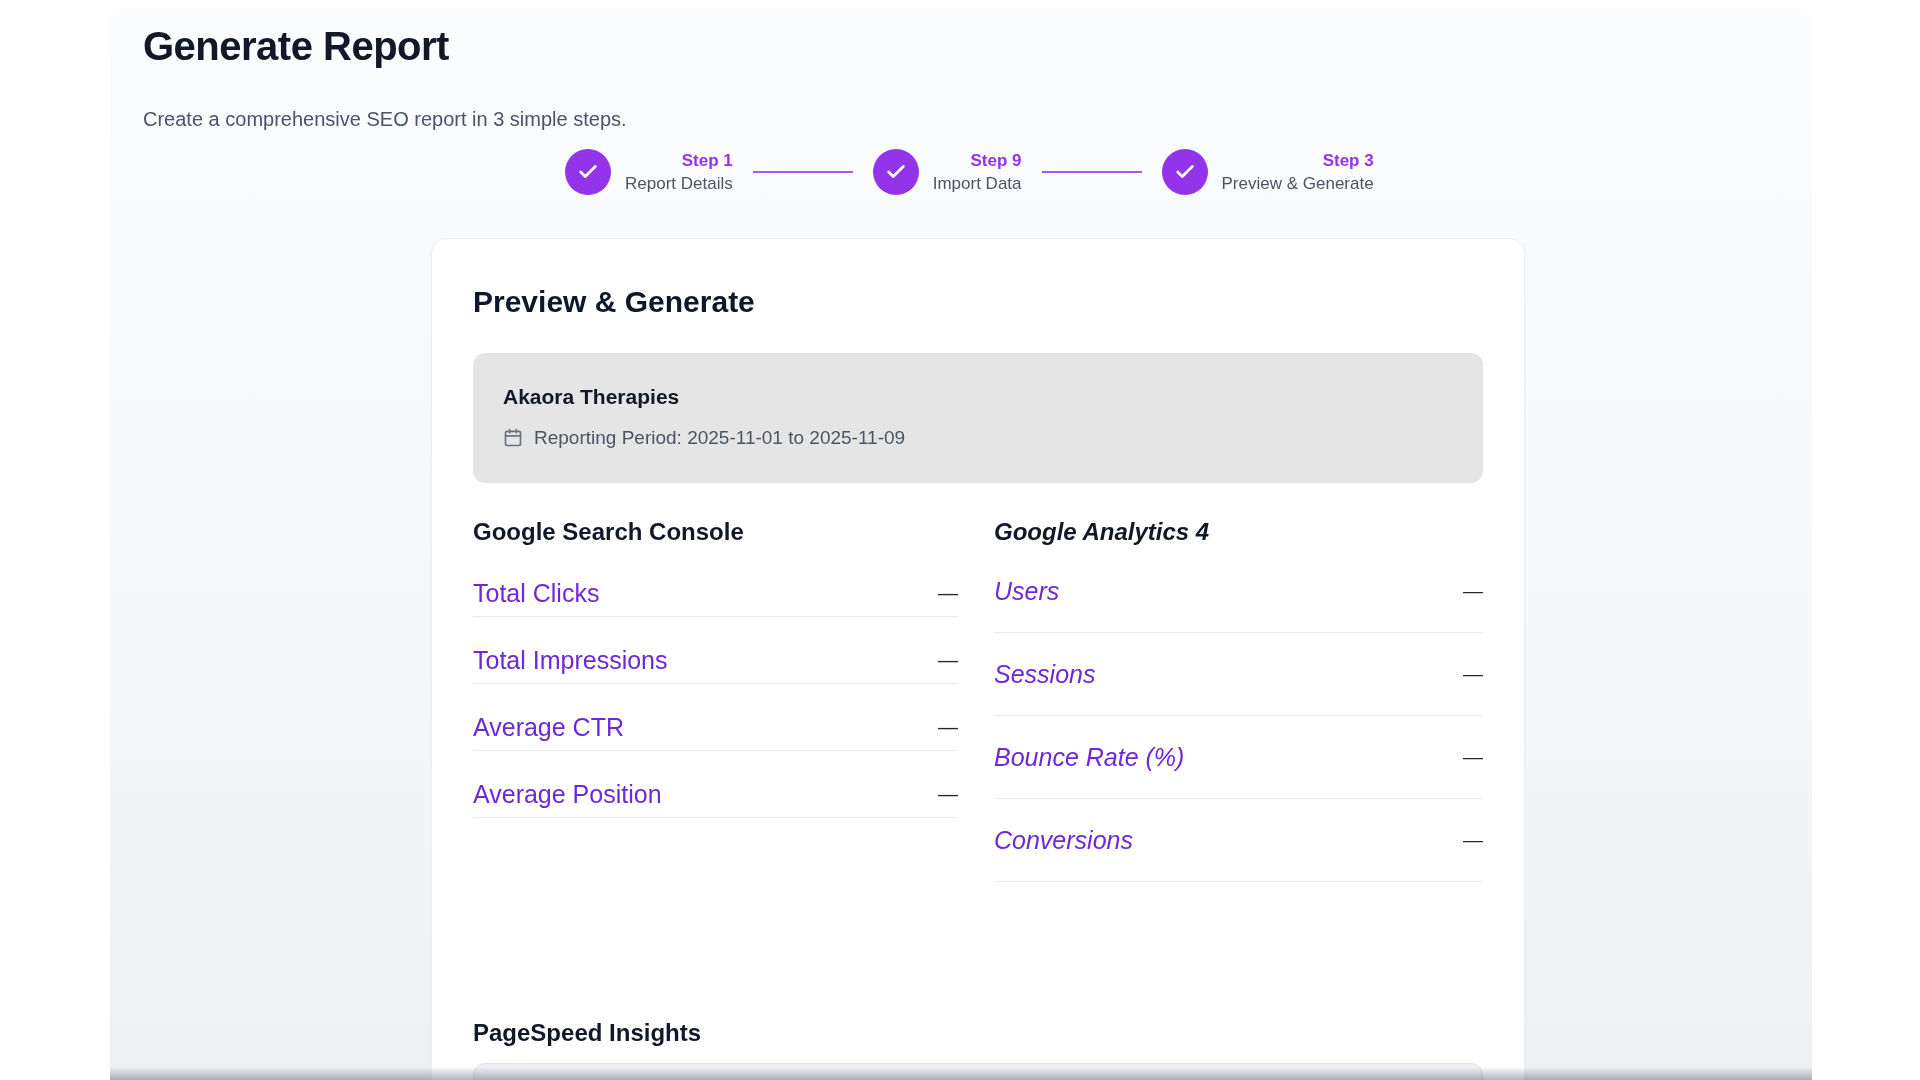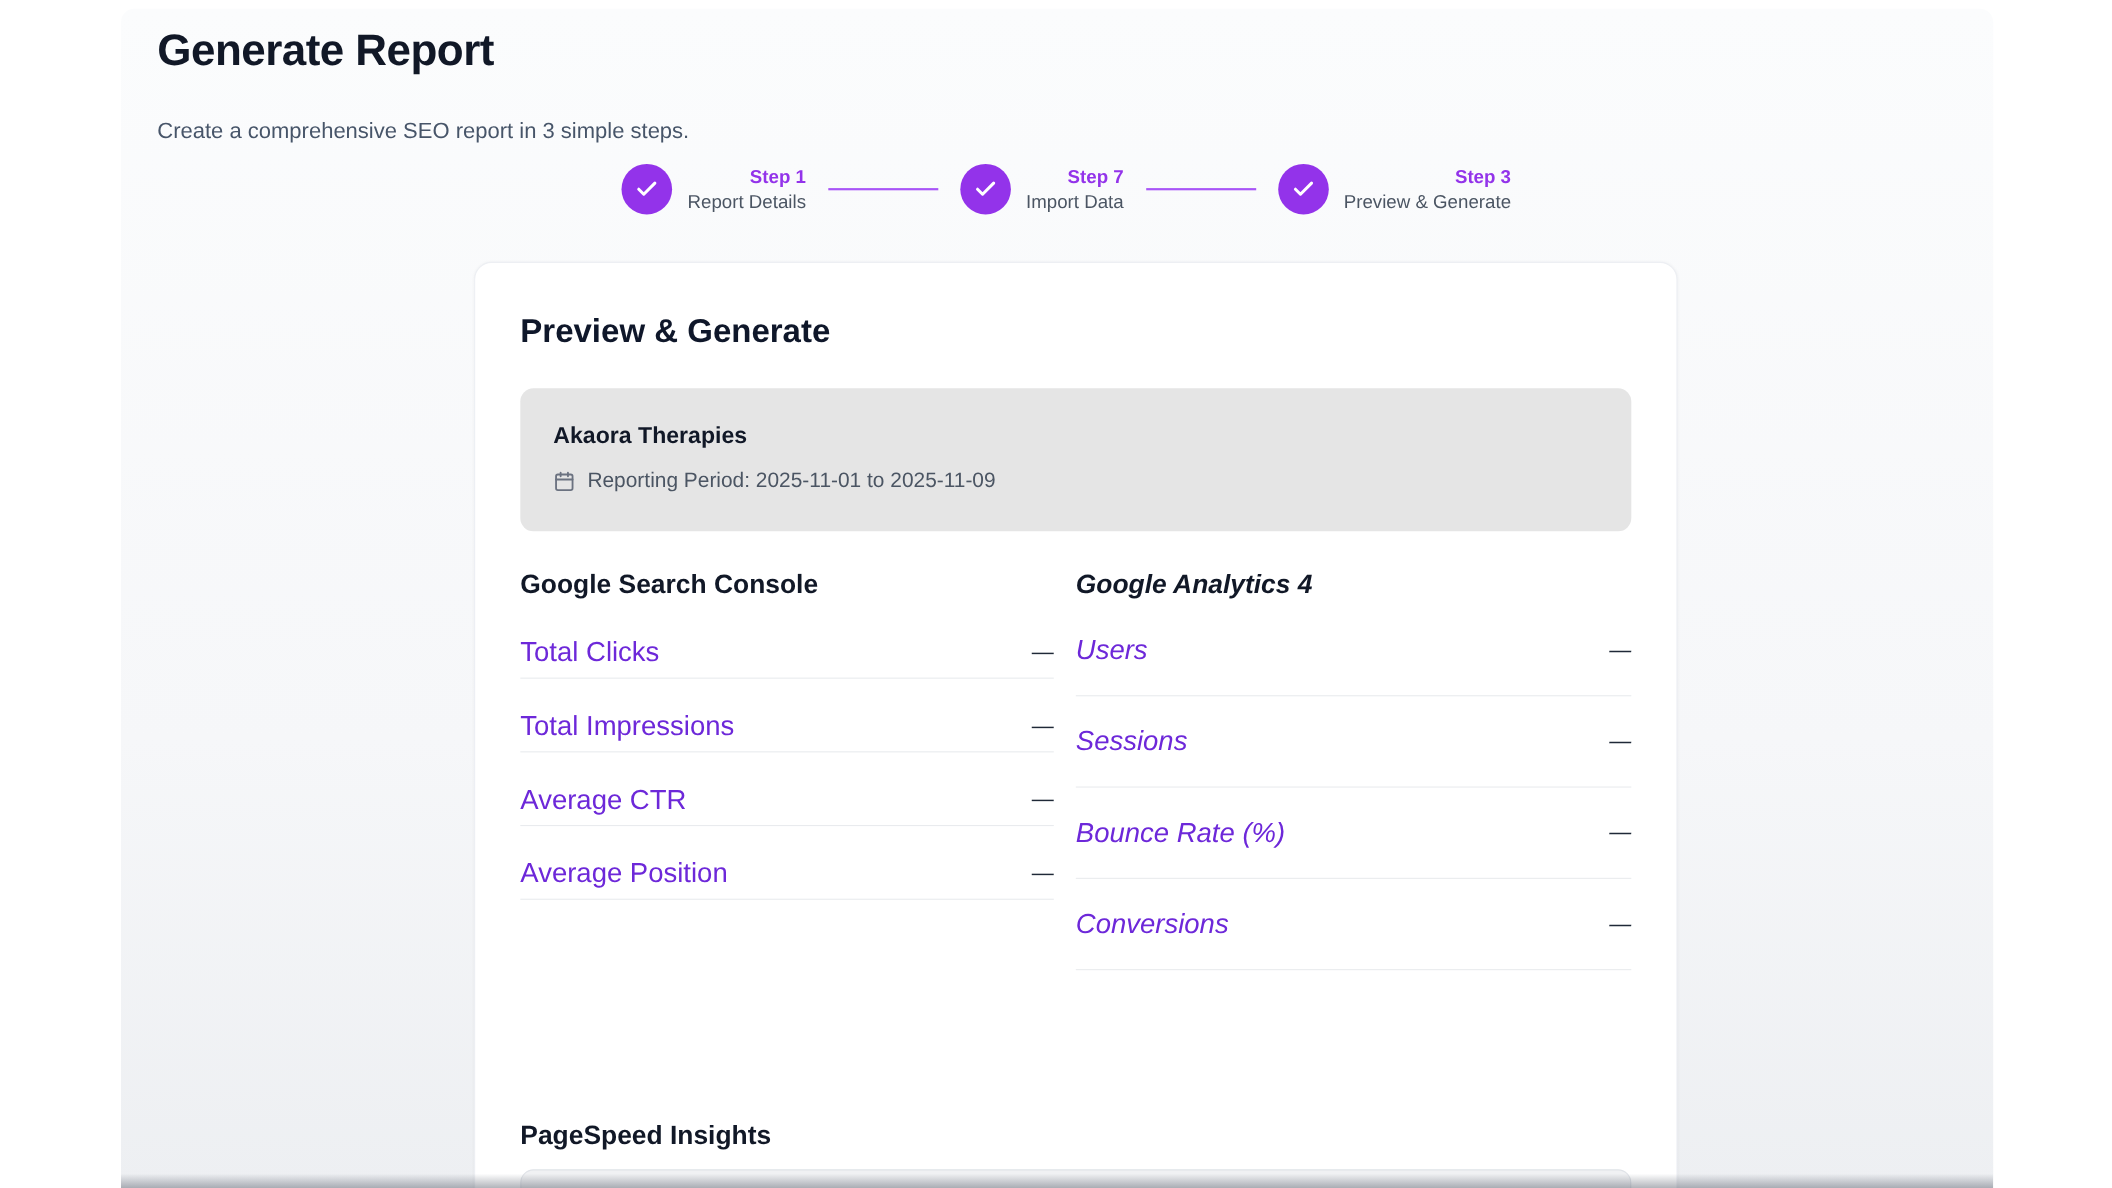--- a/index.html
+++ b/index.html
@@ -49,21 +49,21 @@
   }
   .card-heading { font-size:30px; line-height:36px; font-weight:700; color:#0f172a; margin-bottom:33px; }
 
   .info-box {
     background:#e5e5e5; border-radius:12px; height:130px; padding:31px 30px 0;
   }
   .client-name { font-size:21px; line-height:26px; font-weight:700; color:#111827; margin-bottom:17px; }
   .period-row { display:flex; align-items:center; gap:11px; font-size:19px; line-height:22px; color:#4b5563; }
   .period-row svg { flex:none; }
 
-  .columns { display:flex; gap:20px; margin-top:34px;justify-content:flex-end; }
+  .columns { display:flex; gap:36px; margin-top:34px;justify-content:flex-end; }
   .col-gsc { width:485px; flex:none; }
   .col-ga4 { flex:1;font-style:italic; }
   .col-title { font-size:24px; line-height:29px; font-weight:700; color:#111827; margin-bottom:4px; }
 
   .metric-row {
     display:flex; justify-content:space-between; align-items:flex-end;
     border-bottom:1px solid #e9ebee;
   }
   .col-gsc .metric-row { padding:31px 0 11px; }
   .col-ga4 .metric-row { padding:29px 0 29px; }
@@ -100,21 +100,21 @@
 
     <div class="connector"></div>
 
     <div class="step">
       <div class="step-circle">
         <svg width="22" height="22" viewBox="0 0 24 24" fill="none" stroke="#ffffff" stroke-width="3" stroke-linecap="round" stroke-linejoin="round">
             <polyline points="20 6 9 17 4 12"></polyline>
           </svg>
       </div>
       <div class="step-texts">
-        <span class="step-label">Step 7</span>
+        <span class="step-label">Step 9</span>
         <span class="step-sub">Import Data</span>
       </div>
     </div>
 
     <div class="connector"></div>
 
     <div class="step">
       <div class="step-circle">
         <svg width="22" height="22" viewBox="0 0 24 24" fill="none" stroke="#ffffff" stroke-width="3" stroke-linecap="round" stroke-linejoin="round">
             <polyline points="20 6 9 17 4 12"></polyline>

